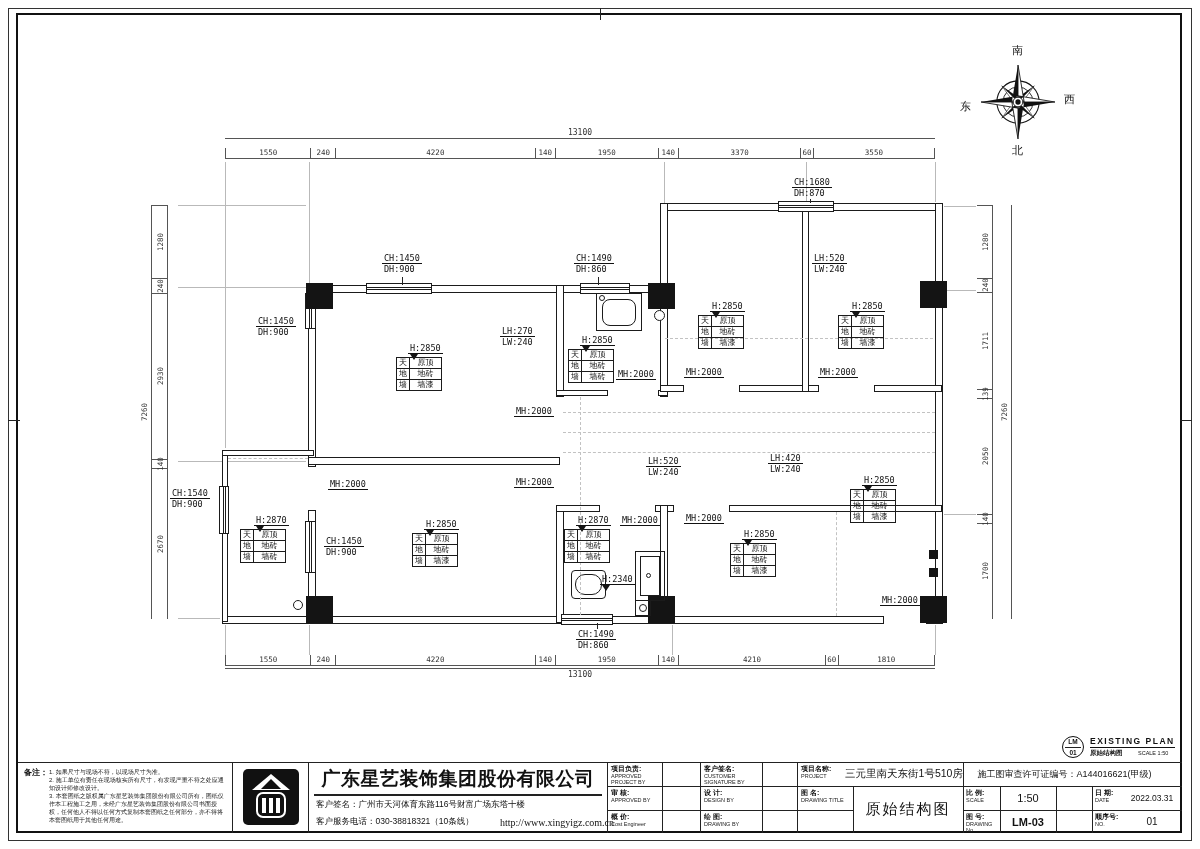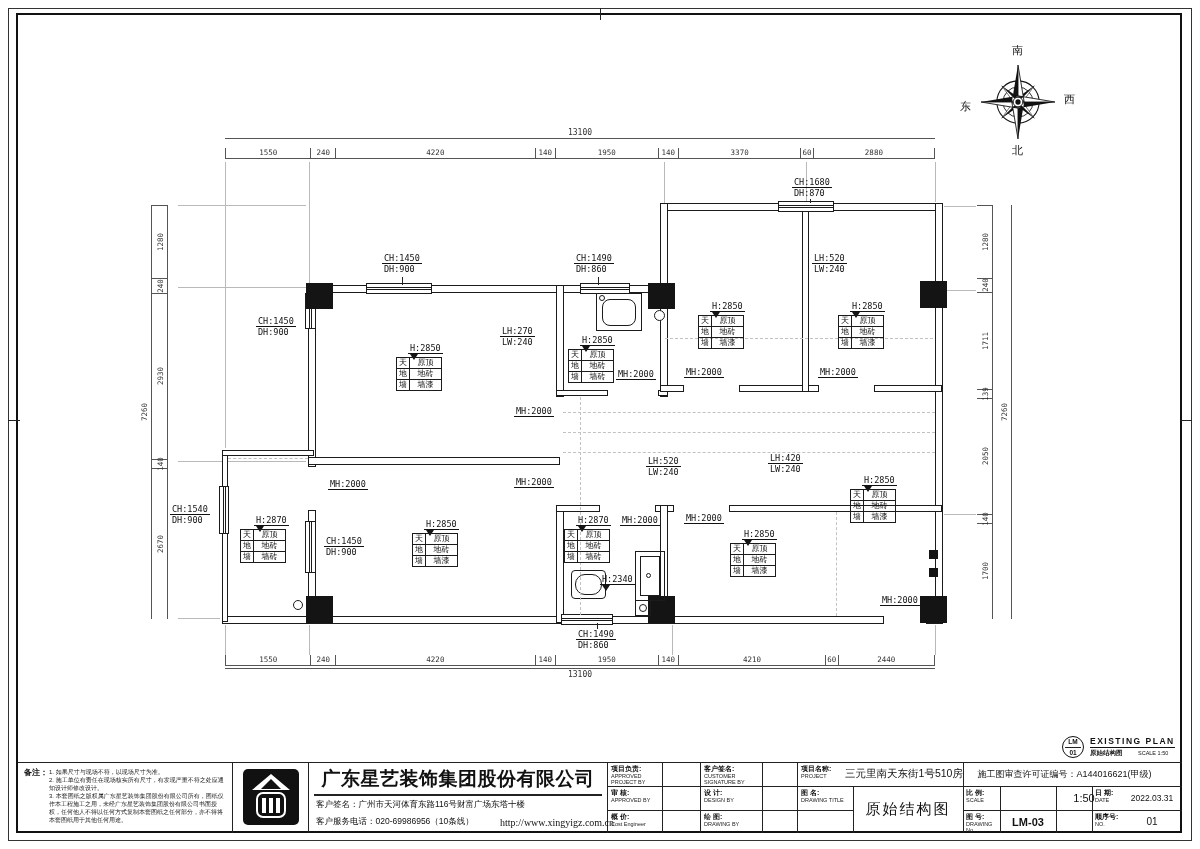--- a/index.html
+++ b/index.html
@@ -85,21 +85,21 @@
   <div class="seg" style="flex-grow:140">
       <span>140</span>
     </div>
   <div class="seg" style="flex-grow:2410">
       <span>3370</span>
     </div>
   <div class="seg" style="flex-grow:60">
       <span>60</span>
     </div>
   <div class="seg" style="flex-grow:2390">
-      <span>2880</span>
+      <span>3550</span>
     </div>
 </div>
 <div class="dimrow" style="left:225px;top:655px;width:710px">
   <div class="seg" style="flex-grow:1550">
       <span>1550</span>
     </div>
   <div class="seg" style="flex-grow:240">
       <span>240</span>
     </div>
   <div class="seg" style="flex-grow:4220">
@@ -114,21 +114,21 @@
   <div class="seg" style="flex-grow:140">
       <span>140</span>
     </div>
   <div class="seg" style="flex-grow:2990">
       <span>4210</span>
     </div>
   <div class="seg" style="flex-grow:60">
       <span>60</span>
     </div>
   <div class="seg" style="flex-grow:1810">
-      <span>2440</span>
+      <span>1810</span>
     </div>
 </div>
 <div class="dimtotalb" style="left:225px;top:668px;width:710px;height:13px"><span>13100</span></div>
 
 <div class="vtotal" style="left:136px;top:205px;height:414px">
     <span>7260</span>
   </div>
 <div class="vdimrow" style="left:152px;top:205px;height:414px">
   <div class="vseg" style="flex-grow:1280">
       <span>1280</span>
@@ -279,21 +279,21 @@
 <div class="line" style="left:598px;top:277px;width:1px;height:8px"></div>
 <div class="lab pair" style="left:792px;top:177px">
     <span class="t">CH:1680</span>
     <span class="b">DH:870</span>
   </div>
 <div class="line" style="left:810px;top:199px;width:1px;height:4px"></div>
 <div class="lab pair" style="left:256px;top:316px">
     <span class="t">CH:1450</span>
     <span class="b">DH:900</span>
   </div>
-<div class="lab pair" style="left:170px;top:504px">
+<div class="lab pair" style="left:170px;top:488px">
     <span class="t">CH:1540</span>
     <span class="b">DH:900</span>
   </div>
 <div class="lab pair" style="left:324px;top:536px">
     <span class="t">CH:1450</span>
     <span class="b">DH:900</span>
   </div>
 <div class="lab pair" style="left:576px;top:629px">
     <span class="t">CH:1490</span>
     <span class="b">DH:860</span>
@@ -524,21 +524,21 @@
   <rect x="19" y="29" width="4" height="15" fill="#fff"></rect>
   <rect x="26" y="29" width="4" height="15" fill="#fff"></rect>
   <rect x="33" y="29" width="4" height="15" fill="#fff"></rect>
 </svg>
 
 <div class="a ctr" style="left:312px;top:765px;width:292px;height:28px">
     <span style="font-size:19px;font-weight:bold;white-space:nowrap;letter-spacing:0.5px">广东星艺装饰集团股份有限公司</span>
   </div>
 <div class="line" style="left:314px;top:794px;width:288px;height:2px"></div>
 <span class="a" style="left:316px;top:799px;font-size:8.5px;white-space:nowrap">客户签名：广州市天河体育东路116号财富广场东塔十楼</span>
-<span class="a" style="left:316px;top:816px;font-size:8.5px;white-space:nowrap">客户服务电话：020-69986956（10条线）</span>
+<span class="a" style="left:316px;top:816px;font-size:8.5px;white-space:nowrap">客户服务电话：030-38818321（10条线）</span>
 <span class="a" style="left:500px;top:817px;font-size:10px;white-space:nowrap;font-family:Liberation Serif, serif">http://www.xingyigz.com.cn</span>
 
 <div class="a" style="left:611px;top:765px;width:50px">
   <div class="cn">项目负责:</div>
   <div class="en">APPROVED PROJECT BY</div>
 </div>
 <div class="a" style="left:611px;top:789px;width:50px">
   <div class="cn">审 核:</div>
   <div class="en">APPROVED BY</div>
 </div>
@@ -572,21 +572,21 @@
 <div class="a ctr" style="left:853px;top:786px;width:110px;height:47px">
     <span style="font-size:15px;letter-spacing:2px;white-space:nowrap">原始结构图</span>
   </div>
 <div class="a ctr" style="left:965px;top:762px;width:199px;height:24px">
     <span style="font-size:9px;white-space:nowrap">施工图审查许可证编号：A144016621(甲级)</span>
   </div>
 <div class="a" style="left:966px;top:789px;width:34px">
   <div class="cn">比 例:</div>
   <div class="en">SCALE</div>
 </div>
-<div class="a ctr" style="left:1056px;top:786px;width:56px;height:24px">
+<div class="a ctr" style="left:1000px;top:786px;width:56px;height:24px">
     <span style="font-size:11px">1:50</span>
   </div>
 <div class="a" style="left:1095px;top:789px;width:34px">
   <div class="cn">日 期:</div>
   <div class="en">DATE</div>
 </div>
 <div class="a ctr" style="left:1122px;top:786px;width:60px;height:24px">
     <span style="font-size:8.5px">2022.03.31</span>
   </div>
 <div class="a" style="left:966px;top:813px;width:34px">

